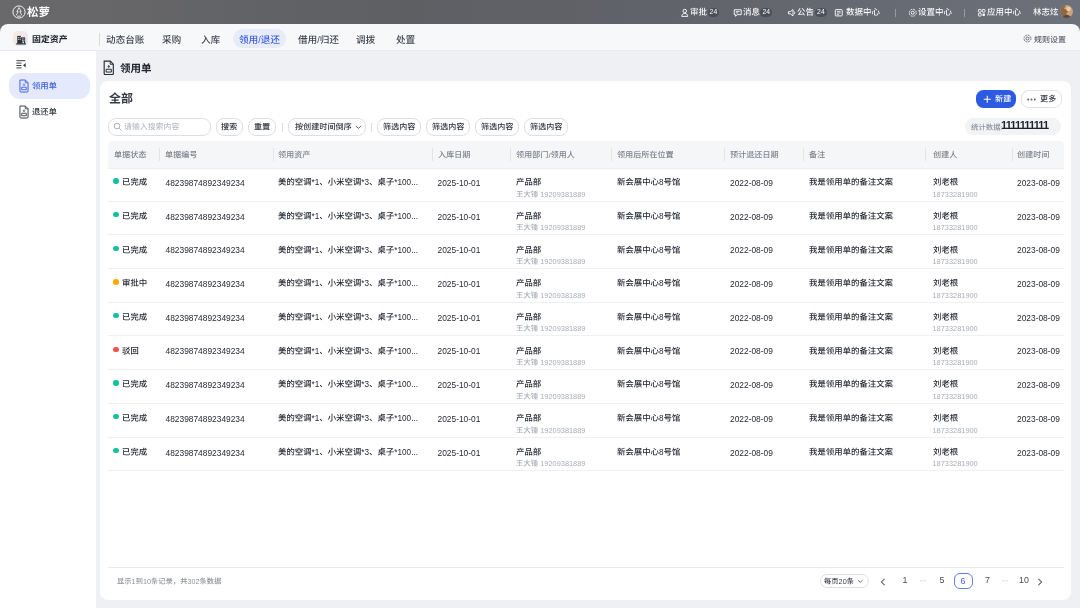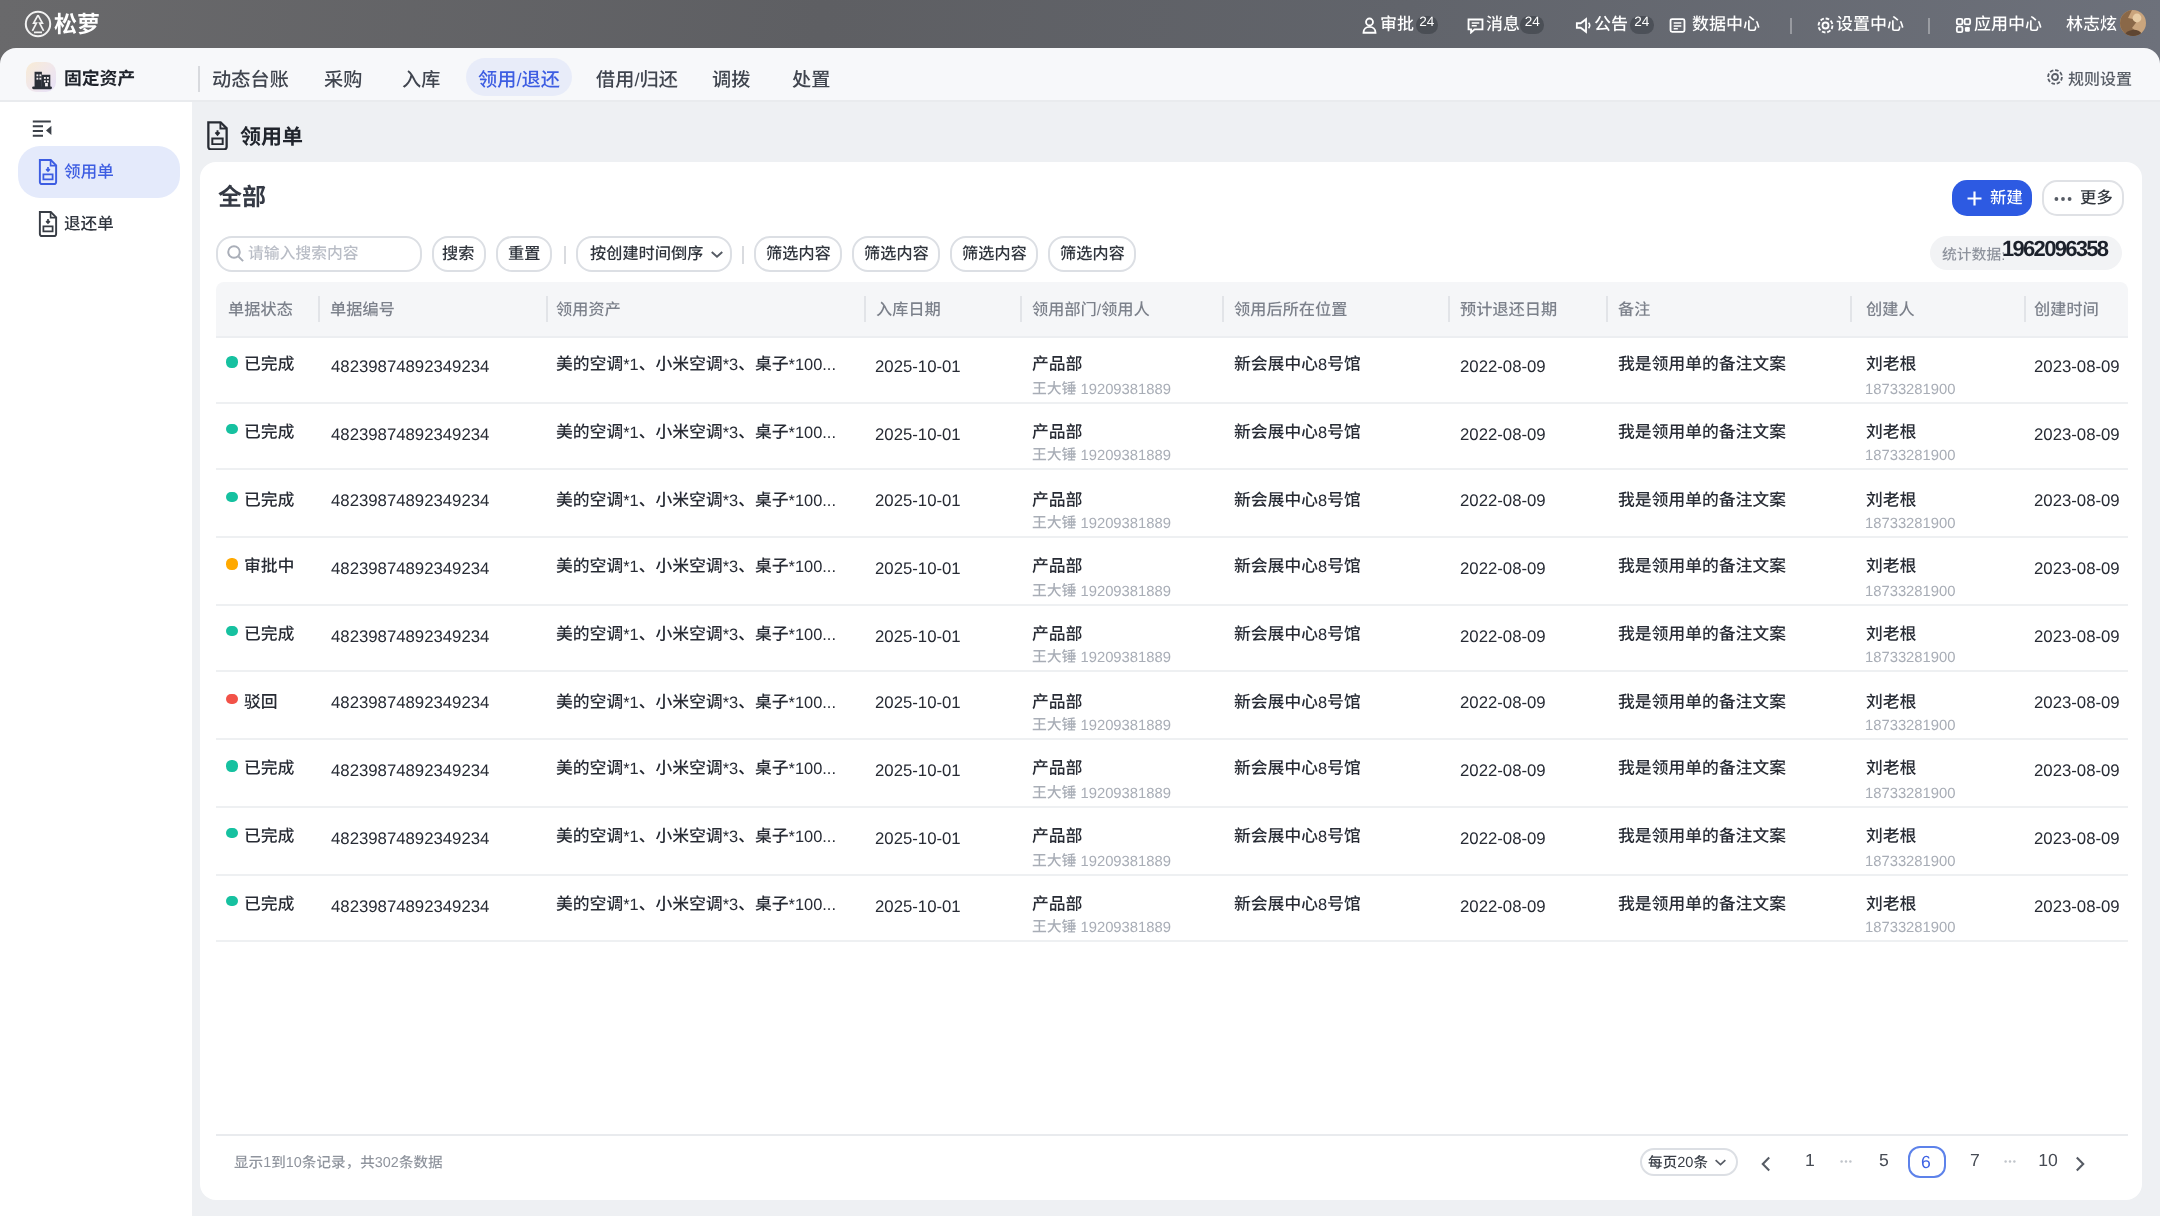--- a/index.html
+++ b/index.html
@@ -427,21 +427,21 @@
       <use href="#g5bb9" transform="translate(26.3 10.5) scale(0.00810 -0.00810)"></use>
     </svg>
     <div class="abs" style="left:965px;top:117.5px;width:96px;height:17px;background:#f2f3f5;border-radius:8.5px"></div>
     <svg class="abs" style="left:968.5px;top:119.9px;overflow:visible" width="37" height="14.4" fill="#8e939d">
       <use href="#g7edf" transform="translate(2.0 9.8) scale(0.00740 -0.00740)"></use>
       <use href="#g8ba1" transform="translate(9.4 9.8) scale(0.00740 -0.00740)"></use>
       <use href="#g6570" transform="translate(16.8 9.8) scale(0.00740 -0.00740)"></use>
       <use href="#g636e" transform="translate(24.2 9.8) scale(0.00740 -0.00740)"></use>
       <text x="31.6" y="9.8" font-family="Liberation Sans" font-size="7.4" font-weight="normal" fill="#8e939d" xml:space="preserve">:</text>
     </svg>
-    <div class="lat" style="left:1001px;top:117.3px;height:17px;line-height:16.8px;font-size:11px;letter-spacing:-0.85px;font-weight:bold;color:#1c212b">1962096358</div>
+    <div class="lat" style="left:1001px;top:117.3px;height:17px;line-height:16.8px;font-size:11px;letter-spacing:-0.85px;font-weight:bold;color:#1c212b">1111111111</div>
     <div class="abs" style="left:107.5px;top:140.5px;width:956px;height:28px;background:#f5f6f8;border-radius:4px 4px 0 0;border-bottom:1px solid #eceef1"></div>
     <svg class="abs" style="left:112px;top:146.7px;overflow:visible" width="38" height="15.3" fill="#7c818b">
       <use href="#g5355" transform="translate(2.0 10.5) scale(0.00810 -0.00810)"></use>
       <use href="#g636e" transform="translate(10.1 10.5) scale(0.00810 -0.00810)"></use>
       <use href="#g72b6" transform="translate(18.2 10.5) scale(0.00810 -0.00810)"></use>
       <use href="#g6001" transform="translate(26.3 10.5) scale(0.00810 -0.00810)"></use>
     </svg>
     <svg class="abs" style="left:163px;top:146.7px;overflow:visible" width="38" height="15.3" fill="#7c818b">
       <use href="#g5355" transform="translate(2.0 10.5) scale(0.00810 -0.00810)"></use>
       <use href="#g636e" transform="translate(10.1 10.5) scale(0.00810 -0.00810)"></use>

